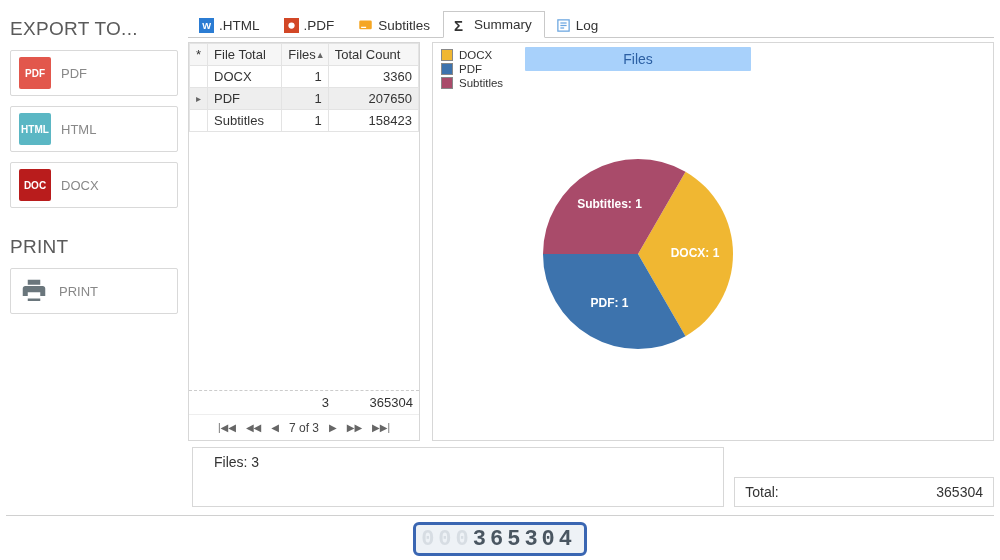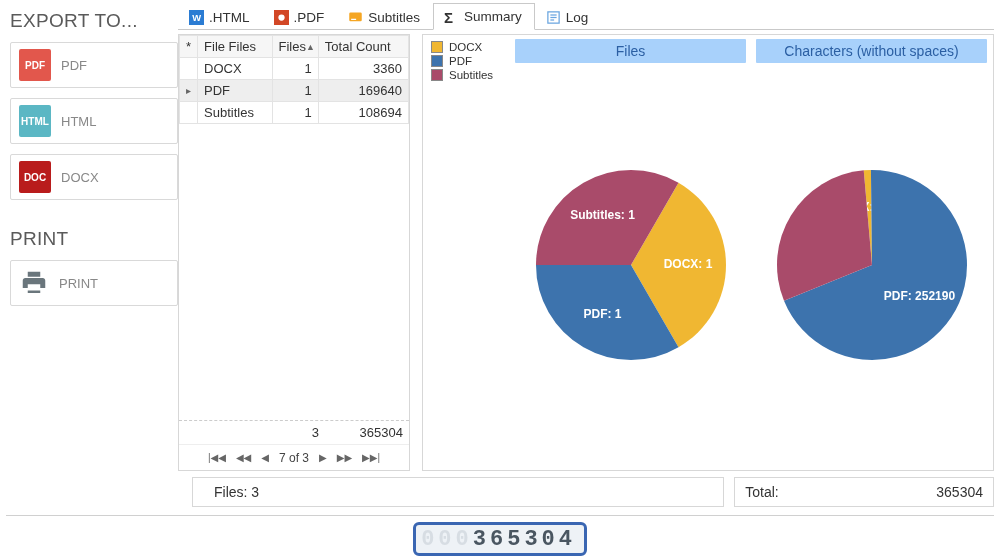--- a/index.html
+++ b/index.html
@@ -1,18 +1,18 @@
 <!DOCTYPE html>
 <html><head>
 <meta charset="utf-8">
 <style>
   * { box-sizing: border-box; margin: 0; padding: 0; }
   body { font-family: "Segoe UI", Tahoma, sans-serif; font-size: 13px; color: #333; background: #fff; width: 1000px; height: 560px; overflow: hidden; }
   .root { display: flex; flex-direction: column; height: 560px; }
-  .topzone { display: flex; flex: 1; padding: 0 6px 0 10px; gap: 0; min-height: 0; }
+  .topzone { display: flex; flex: 1; padding: 8px 6px 0 10px; gap: 10px; min-height: 0; }
   .sidebar { width: 168px; display: flex; flex-direction: column; gap: 10px; padding-top: 10px; }
   .side-title { font-size: 19px; font-weight: 300; color: #586; color:#5a5a5a; letter-spacing: 0.3px; }
   .side-btn { display: flex; align-items: center; gap: 10px; height: 46px; border: 1px solid #d9d9d9; border-radius: 2px; padding: 0 8px; cursor: pointer; background: #fff; }
   .side-ico { width: 32px; height: 32px; display: flex; align-items: center; justify-content: center; color: #fff; font-weight: bold; font-size: 10px; border-radius: 2px; }
   .ico-pdf { background: #e2574c; }
   .ico-html { background: #5bb7c4; }
   .ico-doc { background: #b91c1c; }
   .ico-print { fill:#6a767c; }
   .side-btn span.label { color: #888; font-size: 13px; }
   .main { flex: 1; display: flex; flex-direction: column; min-height: 0; }
@@ -42,21 +42,21 @@
   .legend-item { display:flex; align-items:center; gap:6px; font-size:11.5px; color:#333; margin-bottom:2px;}
   .legend-sw { width:12px; height:12px; border:1px solid #888;}
   .charts { flex:1; display:flex; gap:10px; }
   .chartcol { flex:1; display:flex; flex-direction:column; align-items:center; }
   .charthdr { background:#a8d1fb; color:#2b5fa3; text-align:center; font-size:14px; padding:4px 0; width:100%; border-radius:1px;}
   .piewrap { flex:1; display:flex; align-items:center; justify-content:center; }
   svg.pie text { fill:#fff; font-size:12px; font-weight:600; }
   .footerbars { display:flex; gap:10px; padding:6px 6px 0 192px; }
   .fbox { border:1px solid #d7d7d7; padding:6px 10px; display:flex; justify-content:space-between; font-size:14px;}
   .fbox.files { flex:2.1;padding-left:21px;}
-  .fbox.total { flex:1; }
+  .fbox.total { flex:1;margin-top:30px; }
   hr.rule { border:none; border-top:1px solid #d0d0d0; margin:8px 6px 6px 6px;}
   .lcd { margin:0 auto 4px auto; width:174px; height:34px; border:3px solid #3a66b2; border-radius:6px; background:#eef2f6; display:flex; align-items:center; justify-content:flex-end; padding:0 8px; font-family:"Courier New",monospace; font-size:22px; letter-spacing:4px; color:#4a5661; font-weight:bold;}
   .lcd .ghost { color:#d7dde3; }
 </style>
 </head>
 <body>
 
 <div class="root">
   <div class="topzone">
 
@@ -122,43 +122,43 @@
         </div>
       </div>
 
       <div class="content">
 
         <div class="gridwrap">
           <table class="grid">
             <thead>
               <tr>
                 <th class="star">*</th>
-                <th>File Files</th>
+                <th>File Total</th>
                 <th><span>Files</span><span class="sortglyph">▲</span></th>
                 <th>Total Count</th>
               </tr>
             </thead>
             <tbody>
               <tr>
                 <td class="indicator"></td>
                 <td>DOCX</td>
                 <td class="num">1</td>
                 <td class="num">3360</td>
               </tr>
               <tr class="sel">
                 <td class="indicator">▸</td>
                 <td>PDF</td>
                 <td class="num">1</td>
-                <td class="num">169640</td>
+                <td class="num">207650</td>
               </tr>
               <tr>
                 <td class="indicator"></td>
                 <td>Subtitles</td>
                 <td class="num">1</td>
-                <td class="num">108694</td>
+                <td class="num">158423</td>
               </tr>
             </tbody>
           </table>
           <div class="grid-fill"></div>
           <div class="grid-footer">
             <table>
                 <tbody>
                   <tr>
               <td style="width:14px"></td>
               <td></td>
@@ -202,30 +202,20 @@
                     <path d="M 105 105 L 152.5 22.727586640478336 A 95 95 0 0 1 152.5 187.27241335952166 Z" fill="#f0b732"></path>
                     <text x="162" y="105" text-anchor="middle" dominant-baseline="middle">DOCX: 1</text>
                     <path d="M 105 105 L 152.5 187.27241335952166 A 95 95 0 0 1 10 105.00000000000001 Z" fill="#3d73ad"></path>
                     <text x="76.50000000000001" y="154.363448015713" text-anchor="middle" dominant-baseline="middle">PDF: 1</text>
                     <path d="M 105 105 L 10 105.00000000000001 A 95 95 0 0 1 152.49999999999994 22.727586640478293 Z" fill="#a94b6a"></path>
                     <text x="76.49999999999997" y="55.63655198428701" text-anchor="middle" dominant-baseline="middle">Subtitles: 1</text>
                   </svg>
                 </div>
             </div>
             <div class="chartcol">
-              <div class="charthdr">Characters (without spaces)</div>
-              <div class="piewrap">
-                  <svg id="pie1" class="pie" width="210" height="210">
-                    <path d="M 105 105 L 96.72020443897247 10.361503681284177 A 95 95 0 0 1 103.93193856172792 10.006004164662713 Z" fill="#f0b732"></path>
-                    <text x="102.19361568299875" y="48.069127820967914" text-anchor="middle" dominant-baseline="middle">DOCX: 4420</text>
-                    <path d="M 105 105 L 103.93193856172792 10.006004164662713 A 95 95 0 1 1 16.989656248977653 140.76561746743488 Z" fill="#3d73ad"></path>
-                    <text x="152.46549785680412" y="136.5598877248593" text-anchor="middle" dominant-baseline="middle">PDF: 252190</text>
-                    <path d="M 105 105 L 16.989656248977653 140.76561746743488 A 95 95 0 0 1 96.72020443897239 10.36150368128419 Z" fill="#a94b6a"></path>
-                  </svg>
-                </div>
             </div>
           </div>
         </div>
       </div>
     </div>
   </div>
 
   <div class="footerbars">
     <div class="fbox files">
       <span>Files: 3</span>

